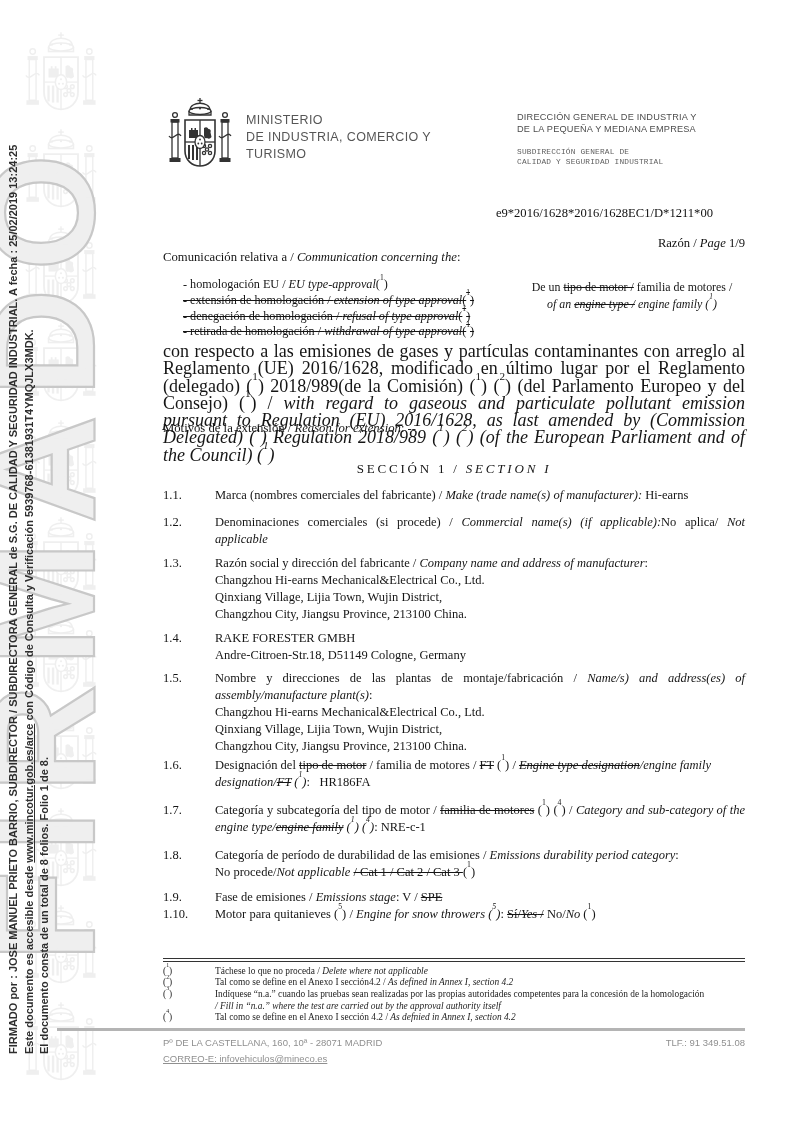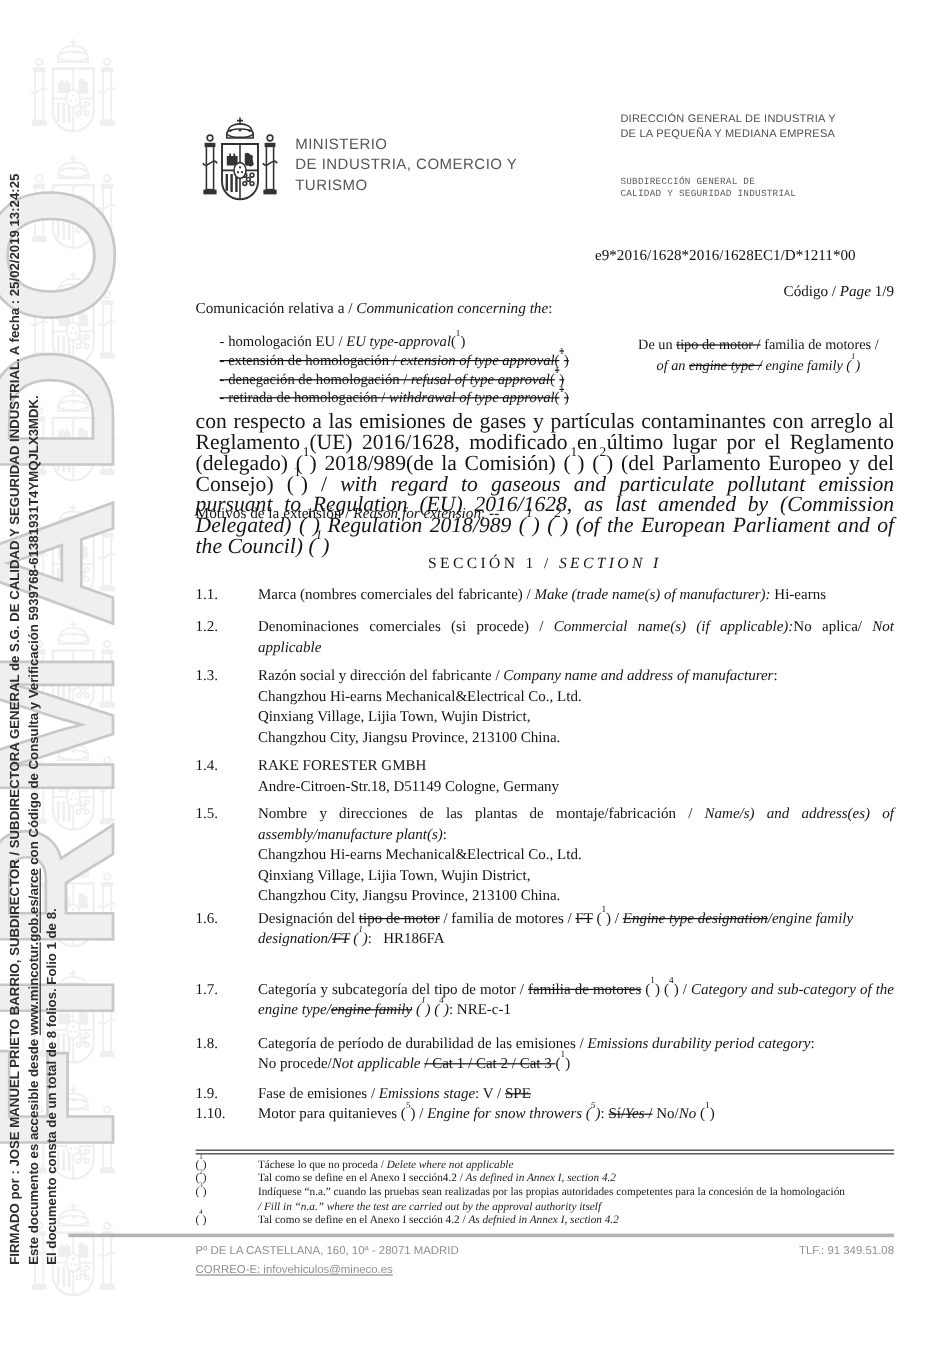--- a/index.html
+++ b/index.html
@@ -21,21 +21,21 @@
          font-family:"Liberation Sans",sans-serif;font-weight:bold;font-size:11px;
          line-height:15.5px;color:#2e2e2e;}
   #sig-lines div{white-space:nowrap;}
 
   .wm-crest{position:absolute;left:24px;width:74px;height:102px;opacity:.075;}
 
   
   .crest-main{position:absolute;left:168px;top:96px;width:64px;height:90px;}
   #ministry{position:absolute;left:246px;top:112px;font-family:"Liberation Sans",sans-serif;
             font-size:12.5px;line-height:17px;color:#565656;letter-spacing:.4px;}
-  #dg{position:absolute;left:517px;top:94px;font-family:"Liberation Sans",sans-serif;
+  #dg{position:absolute;left:517px;top:112px;font-family:"Liberation Sans",sans-serif;
       font-size:9.2px;line-height:11.5px;color:#4d4d4d;letter-spacing:.2px;}
   #sd{position:absolute;left:517px;top:147px;font-family:Liberation Mono, monospace;
       font-size:7.8px;line-height:10px;color:#5e5e5e;letter-spacing:.2px;}
   #apprnum{position:absolute;right:80px;top:206px;font-size:12.6px;color:#111;}
   #pageline{position:absolute;right:48px;top:236px;font-size:12.6px;color:#111;}
 
   
   #topblock{position:absolute;left:163px;top:248px;width:582px;font-size:12.7px;}
   #intro{position:absolute;top:2px;left:0;}
   #optrow{position:absolute;top:29px;left:0;width:582px;}
@@ -169,21 +169,21 @@
   </div>
   <div id="dg">
     <div>DIRECCIÓN GENERAL DE INDUSTRIA Y</div>
     <div>DE LA PEQUEÑA Y MEDIANA EMPRESA</div>
   </div>
   <div id="sd">
     <div>SUBDIRECCIÓN GENERAL DE</div>
     <div>CALIDAD Y SEGURIDAD INDUSTRIAL</div>
   </div>
   <div id="apprnum">e9*2016/1628*2016/1628EC1/D*1211*00</div>
-  <div id="pageline"><span>Código / </span><span class="it">Page</span><span> 1/9</span></div>
+  <div id="pageline"><span>Razón / </span><span class="it">Page</span><span> 1/9</span></div>
 
   <div id="topblock">
     <div id="intro"><span>Comunicación relativa a / </span><span class="it">Communication concerning the</span><span>:</span></div>
     <div id="optrow">
       <div id="opts">
           <div class="opt"><span>- homologación EU / </span><span class="it">EU type-approval</span><span>(</span><sup>1</sup><span>)</span></div>
           <div class="opt"><span class="st">- extensión de homologación / </span><span class="it st">extension of type approval</span><span class="st">(</span><sup class="st">1</sup><span class="st">)</span></div>
           <div class="opt"><span class="st">- denegación de homologación / </span><span class="it st">refusal of type approval</span><span class="st">(</span><sup class="st">1</sup><span class="st">)</span></div>
           <div class="opt"><span class="st">- retirada de homologación / </span><span class="it st">withdrawal of type approval</span><span class="st">(</span><sup class="st">1</sup><span class="st">)</span></div>
         </div>
@@ -236,21 +236,21 @@
           <div><span>Qinxiang Village, Lijia Town, Wujin District,</span></div>
           <div><span>Changzhou City, Jiangsu Province, 213100 China.</span></div>
         </div>
       </div>
       <div class="item" style="margin-top: 2px;">
         <div class="inum">1.6.</div>
         <div class="ibody">
           <div><span>Designación del </span><span class="st">tipo de motor</span><span> / familia de motores / </span><span class="st">FT</span><span> (</span><sup>1</sup><span>) / </span><span class="it st">Engine type designation</span><span class="it">/engine family designation/</span><span class="it st">FT</span><span class="it"> (</span><sup class="it">1</sup><span class="it">)</span><span>:&nbsp;&nbsp;&nbsp;HR186FA</span></div>
         </div>
       </div>
-      <div class="item" style="margin-top: 25px;">
+      <div class="item" style="margin-top: 11px;">
         <div class="inum">1.7.</div>
         <div class="ibody">
           <div class="just"><span>Categoría y subcategoría del tipo de motor / </span><span class="st">familia de motores</span><span> (</span><sup>1</sup><span>) (</span><sup>4</sup><span>) / </span><span class="it">Category and sub-category of the engine type/</span><span class="it st">engine family</span><span class="it"> (</span><sup class="it">1</sup><span class="it">) (</span><sup class="it">4</sup><span class="it">)</span><span>: NRE-c-1</span></div>
         </div>
       </div>
       <div class="item" style="margin-top: 11px;">
         <div class="inum">1.8.</div>
         <div class="ibody">
           <div><span>Categoría de período de durabilidad de las emisiones / </span><span class="it">Emissions durability period category</span><span>:</span></div>
           <div><span>No procede/</span><span class="it">Not applicable </span><span class="st">/ Cat 1 / Cat 2 / Cat 3 </span><span>(</span><sup>1</sup><span>)</span></div>

